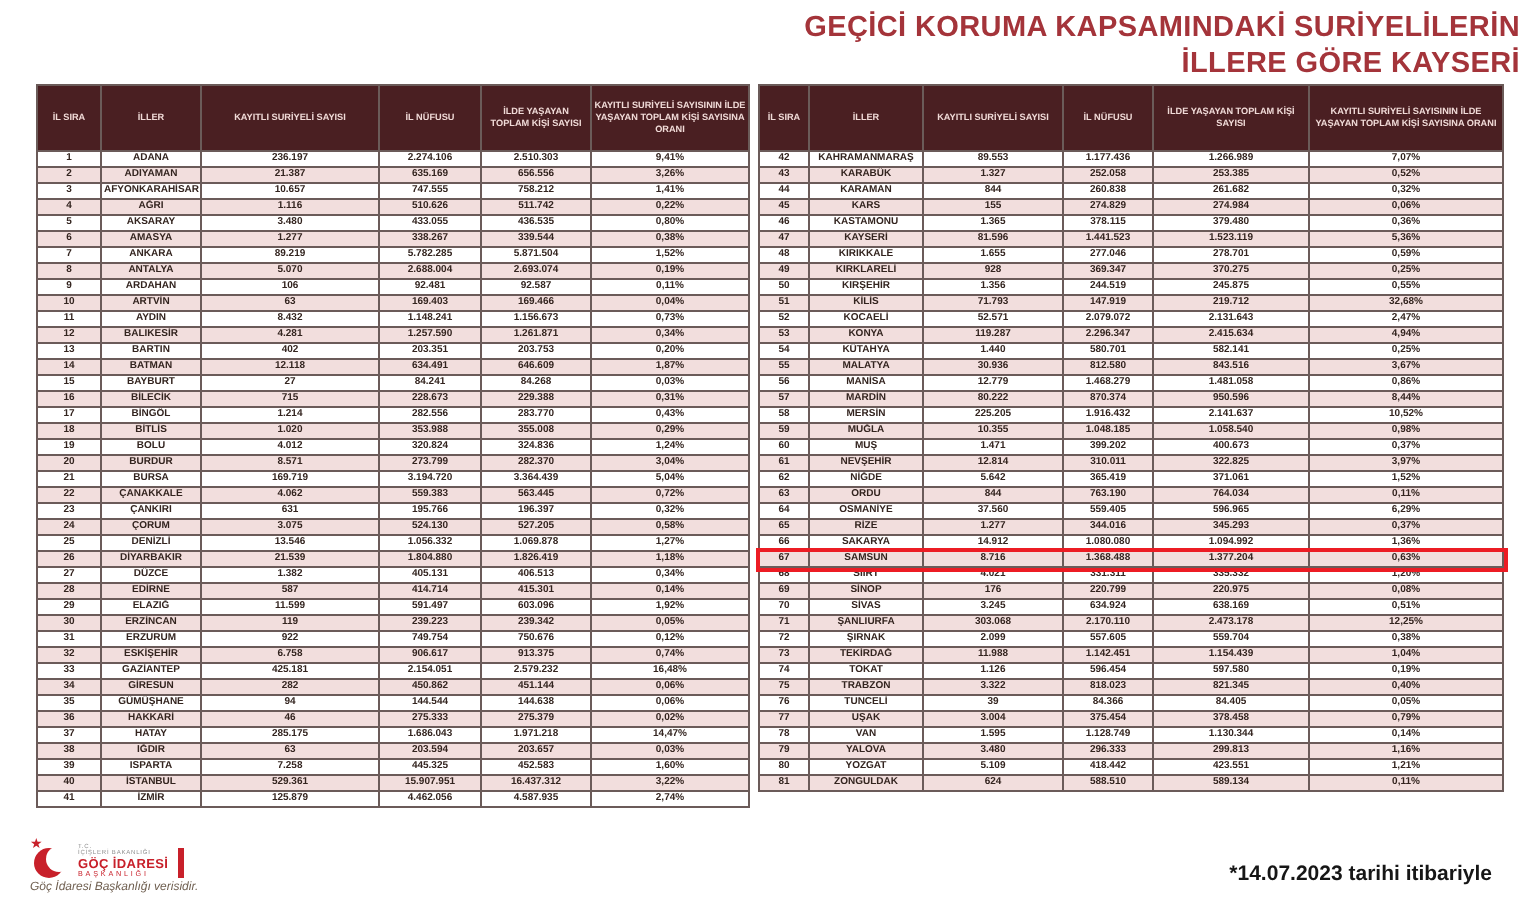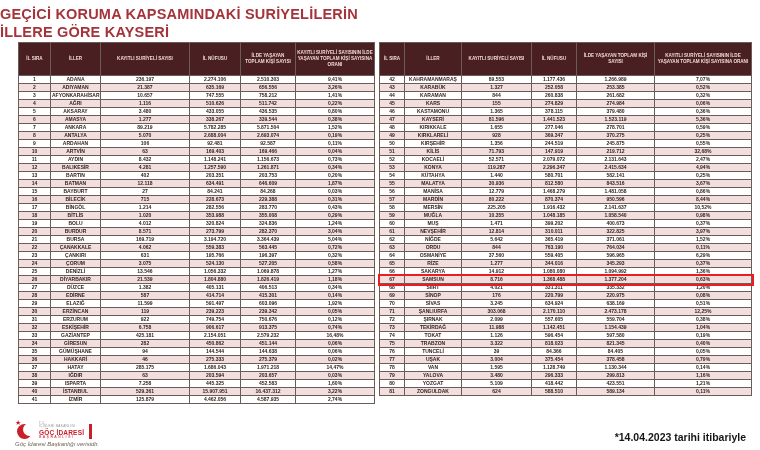--- a/index.html
+++ b/index.html
@@ -6,21 +6,21 @@
   html,body { margin:0; padding:0; }
   body {
     width:760px; height:450px; background:#ffffff;
     font-family:"Liberation Sans", sans-serif;
     position:relative; overflow:hidden;
   }
   .page { position:absolute; inset:0; }
 
   .title {
     position:absolute; top:5px; left:0; width:760px;
-    text-align:left; font-weight:bold; font-size:14.5px;
+    text-align:right; font-weight:bold; font-size:14.5px;
     line-height:1.25; color:var(--title-red); letter-spacing:.2px;
   }
 
   .tables-wrap {
     position:absolute; top:42px; left:18px;
     display:flex; gap:4px; align-items:flex-start;
   }
   table { border-collapse:collapse; table-layout:fixed; }
   .tbl-left  { width:356px; }
   .tbl-right { width:372px; }
@@ -776,15 +776,15 @@
         <span class="logo-tc">T.C.</span>
         <span class="logo-ministry">İÇİŞLERİ BAKANLIĞI</span>
         <span class="logo-main">GÖÇ İDARESİ</span>
         <span class="logo-sub">BAŞKANLIĞI</span>
       </span>
       <span class="logo-bar"></span>
     </div>
     <div class="logo-caption">Göç İdaresi Başkanlığı verisidir.</div>
   </div>
 
-  <div class="footnote">*14.04.2023 tarihi itibariyle</div>
+  <div class="footnote">*14.07.2023 tarihi itibariyle</div>
 
 </div>
 
 </body></html>

